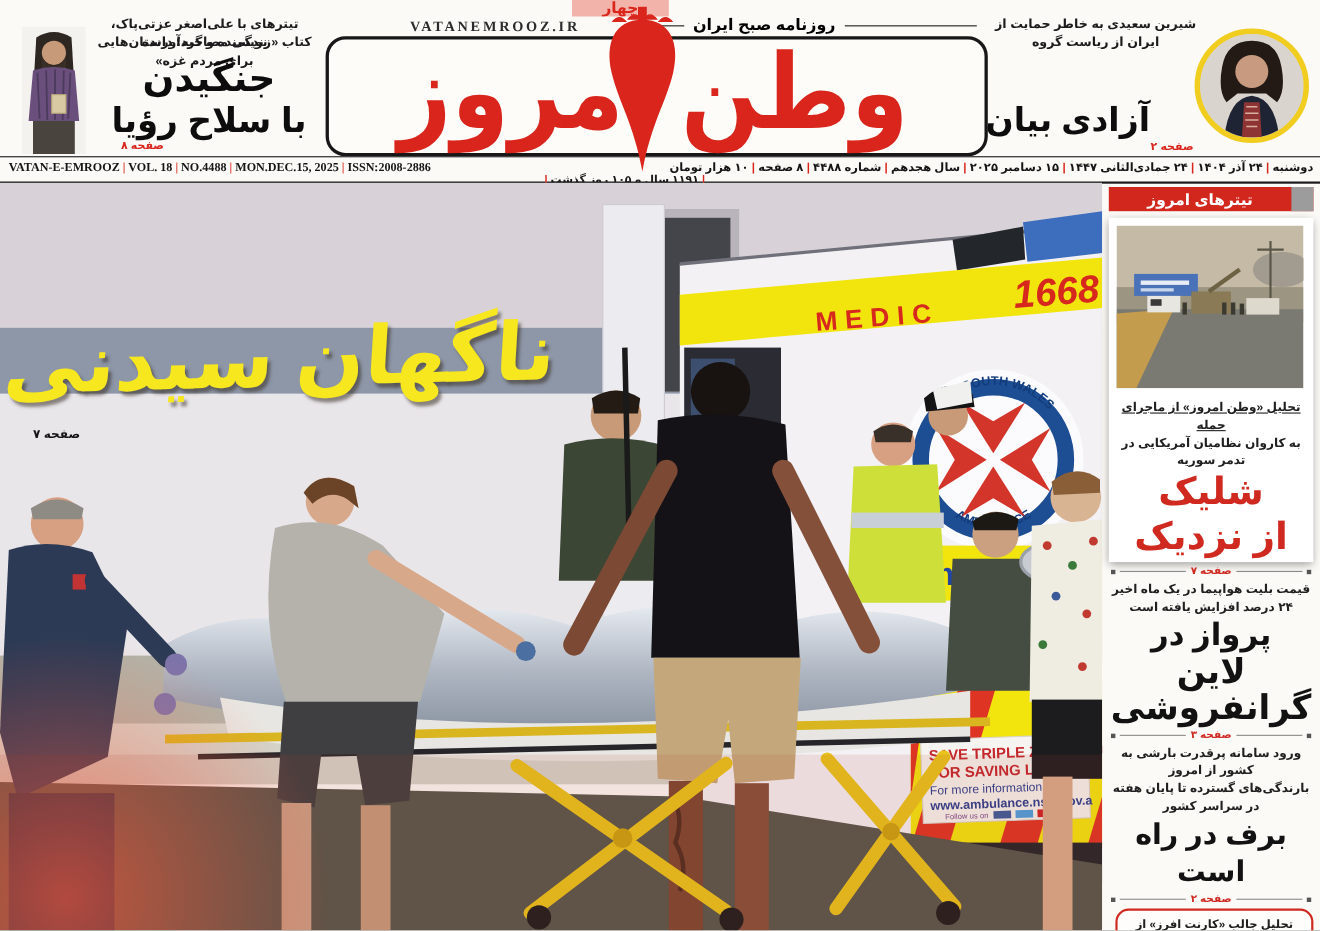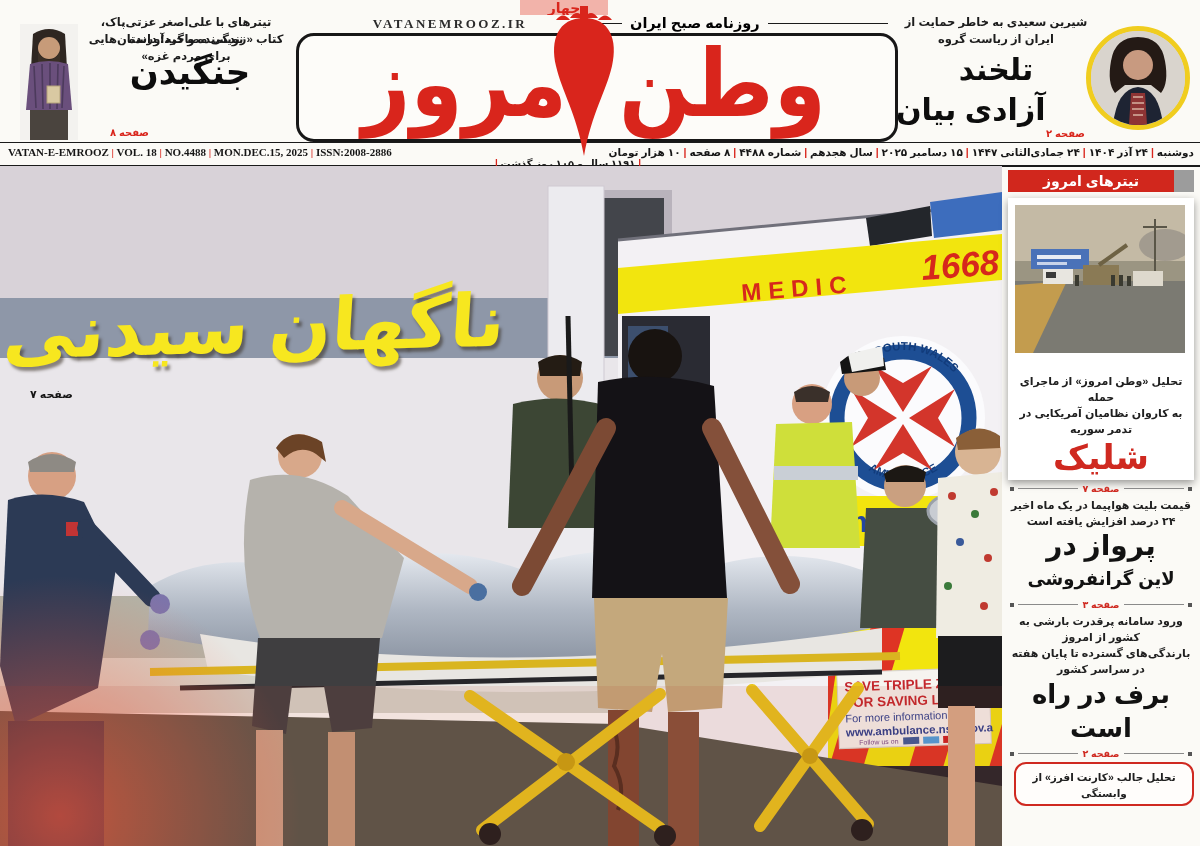--- a/index.html
+++ b/index.html
@@ -64,20 +64,21 @@
       <path d="M18 28 Q29 44 40 28 L40 40 Q29 50 18 40 Z" fill="#3a2f26"></path>
       <path d="M10 40 Q29 34 48 40 L52 86 L6 86 Z" fill="#6a4f7c"></path>
       <path d="M14 42 L16 84 M22 40 L23 85 M30 39 L30 85 M38 40 L37 85 M44 42 L42 84" stroke="#4c3a5c" stroke-width="1.6" fill="none"></path>
       <rect x="27" y="62" width="13" height="17" fill="#d9c9a2" stroke="#b3a27a"></rect>
       <rect x="10" y="86" width="38" height="30" fill="#4a443e"></rect>
     </svg>
   </div>
   <div class="abs rtl kick" style="left:80px;top:14px;width:212px;text-align:center;">تیترهای با علی‌اصغر عزتی‌پاک، نویسنده و گردآورنده</div>
   <div class="abs rtl kick" style="left:80px;top:31px;width:212px;text-align:center;">کتاب «زندگی مصاحبه؛ داستان‌هایی برای مردم غزه»</div>
   <div class="abs rtl big-head" style="left:90px;top:52px;width:200px;font-size:34px;text-align:center;">جنگیدن</div>
+  <div class="abs rtl big-head" style="left:90px;top:92px;width:200px;font-size:31px;text-align:center;">با سلاح رؤیا</div>
   <div class="abs rtl pageref" style="left:74px;top:127px;margin-left:36px;">صفحه ۸</div>
 
   <div class="abs mast-box"></div>
   <div class="abs site-url">VATANEMROOZ.IR</div>
   <div class="abs tagline">
     <span class="ln"></span>
     <span class="tx">روزنامه صبح ایران</span>
     <span class="ln" style="max-width:26px;"></span>
   </div>
   <div class="abs rtl mast-logo">وطن امروز</div>
@@ -94,21 +95,20 @@
     <svg width="94" height="94" viewBox="0 0 94 94">
       <rect width="94" height="94" fill="#d9d4cd"></rect>
       <path d="M20 30 Q24 6 47 6 Q70 6 74 30 Q78 52 70 62 L60 54 L34 54 L24 62 Q16 52 20 30 Z" fill="#241a15"></path>
       <circle cx="47" cy="34" r="15" fill="#c89a80"></circle>
       <path d="M22 94 Q26 58 47 56 Q68 58 72 94 Z" fill="#1e2433"></path>
       <path d="M40 62 L54 62 L56 94 L38 94 Z" fill="#8e3434"></path>
       <path d="M42 66 h10 M41 72 h12 M41 78 h12 M42 84 h10" stroke="#d8b0a0" stroke-width="1.4"></path>
     </svg>
   </div>
   <div class="abs rtl kick" style="left:896px;top:14px;width:200px;text-align:center;">شیرین سعیدی به خاطر حمایت از ایران از ریاست گروه</div>
-  <div class="abs rtl big-head" style="left:910px;top:52px;width:172px;font-size:30px;text-align:center;">تلخند</div>
   <div class="abs rtl big-head" style="left:896px;top:92px;width:186px;font-size:30px;text-align:left;">آزادی بیان</div>
   <div class="abs rtl pageref" style="left:1046px;top:128px;">صفحه ۲</div>
 
   <div class="abs datebar"></div>
   <div class="abs db-left pipes">VATAN-E-EMROOZ <span class="rp">|</span> VOL. 18 <span class="rp">|</span> NO.4488 <span class="rp">|</span> MON.DEC.15, 2025 <span class="rp">|</span> ISSN:2008-2886</div>
   <div class="abs db-center pipes"><span class="rp">|</span> ۱۱۹۱ سال و ۱۰۵ روز گذشت <span class="rp">|</span></div>
   <div class="abs db-right pipes">دوشنبه <span class="rp">|</span> ۲۴ آذر ۱۴۰۴ <span class="rp">|</span> ۲۴ جمادی‌الثانی ۱۴۴۷ <span class="rp">|</span> ۱۵ دسامبر ۲۰۲۵ <span class="rp">|</span> سال هجدهم <span class="rp">|</span> شماره ۴۴۸۸ <span class="rp">|</span> ۸ صفحه <span class="rp">|</span> ۱۰ هزار تومان</div>
 
   <div class="abs" style="left:0;top:166px;width:1002px;height:680px;">
     <svg width="1002" height="680" viewBox="0 0 1002 680">
@@ -325,36 +325,37 @@
         <rect x="68" y="60" width="36" height="20" fill="#8a7a55"></rect>
         <line x1="84" y1="60" x2="112" y2="40" stroke="#6e6244" stroke-width="4"></line>
         <rect x="118" y="66" width="30" height="15" fill="#ded9cd"></rect>
         <g fill="#3a3a30">
           <rect x="96" y="70" width="4" height="11"></rect>
             <rect x="104" y="70" width="4" height="11"></rect>
           <rect x="112" y="71" width="4" height="10"></rect>
             <rect x="60" y="70" width="4" height="11"></rect>
         </g>
       </svg>
-      <div class="sb-kick" style="margin-top:16px;">تحلیل «وطن امروز» از ماجرای حمله</div>
+      <div class="sb-kick" style="margin-top:5px;text-decoration:underline;">تحلیل «وطن امروز» از ماجرای حمله</div>
       <div class="sb-kick">به کاروان نظامیان آمریکایی در تدمر سوریه</div>
       <div class="sb-h-red">شلیک</div>
+      <div class="sb-h-red">از نزدیک</div>
     </div>
     <div class="divider">
       <span class="sq"></span>
         <span class="ln"></span>
       <span class="tx">صفحه ۷</span>
       <span class="ln"></span>
         <span class="sq"></span>
     </div>
 
     <div class="sb-kick">قیمت بلیت هواپیما در یک ماه اخیر</div>
     <div class="sb-kick">۲۴ درصد افزایش یافته است</div>
     <div class="sb-h-blk" style="font-size:28px;line-height:34px;">پرواز در</div>
-    <div class="sb-h-blk" style="font-size:18px;line-height:33px;">لاین گرانفروشی</div>
+    <div class="sb-h-blk" style="font-size:31px;line-height:33px;">لاین گرانفروشی</div>
     <div class="divider">
       <span class="sq"></span>
         <span class="ln"></span>
       <span class="tx">صفحه ۳</span>
       <span class="ln"></span>
         <span class="sq"></span>
     </div>
 
     <div class="sb-kick">ورود سامانه پرقدرت بارشی به کشور از امروز</div>
     <div class="sb-kick">بارندگی‌های گسترده تا پایان هفته در سراسر کشور</div>

